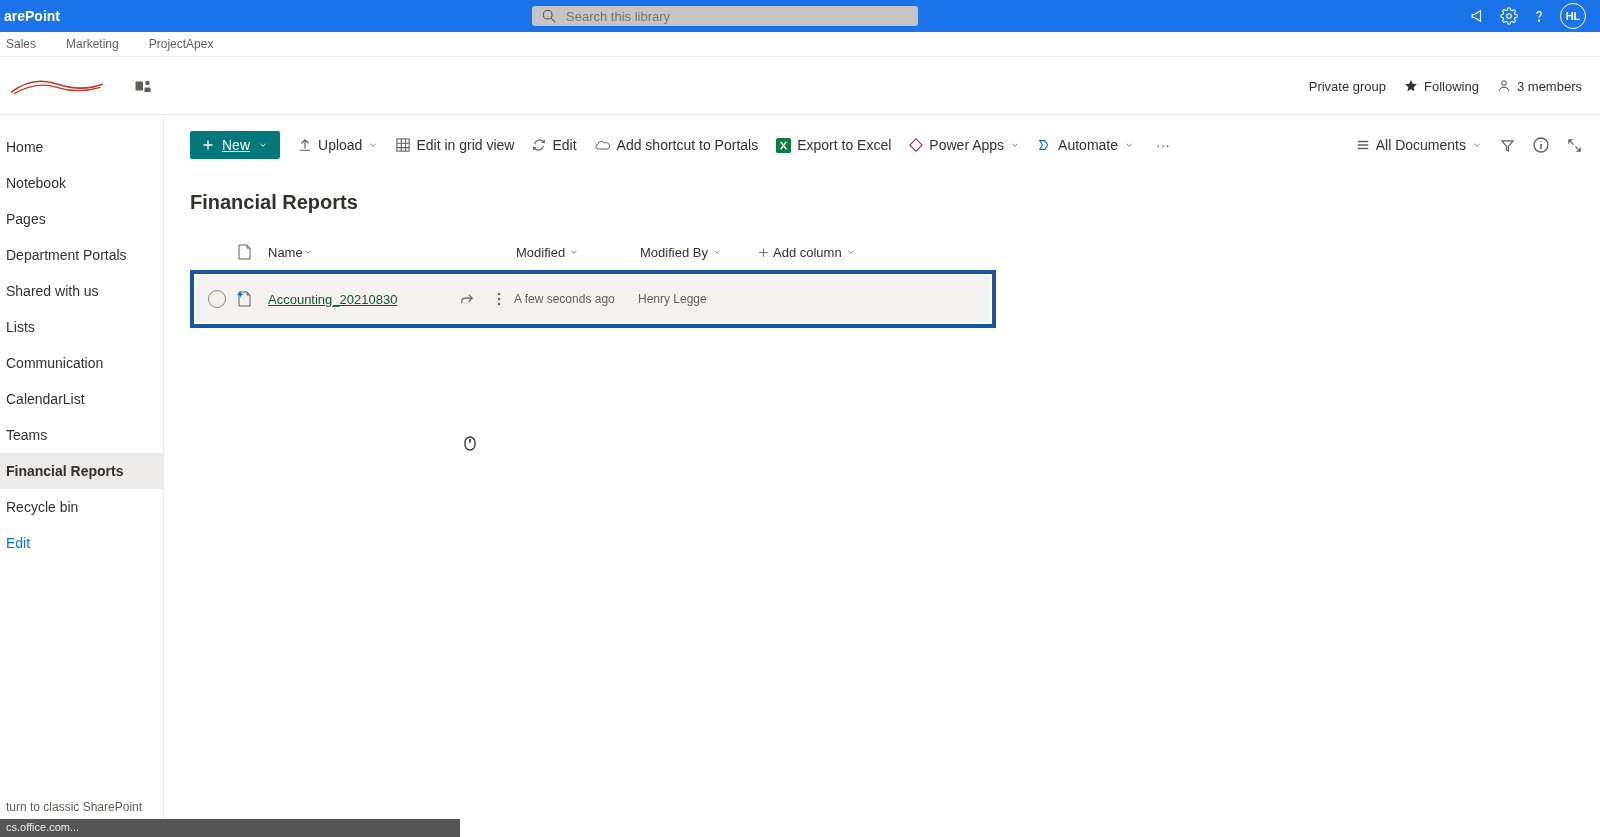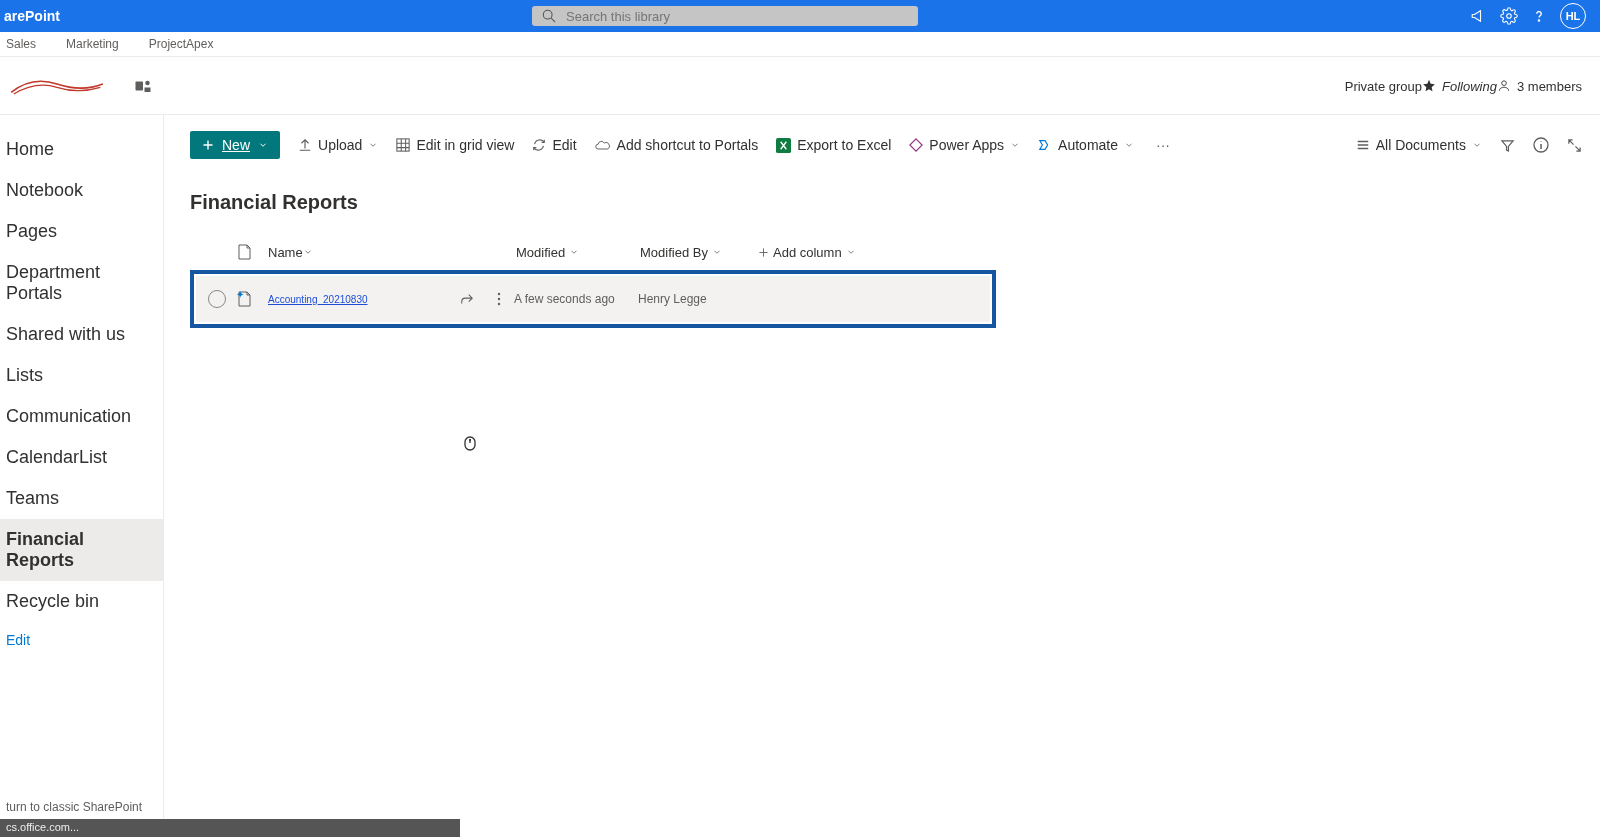--- a/index.html
+++ b/index.html
@@ -16,28 +16,28 @@
 
 
 .breadcrumbs { height: 25px; display: flex; align-items: center; gap: 30px; padding-left: 6px; border-bottom: 1px solid #edebe9; }
 .breadcrumbs span { font-size: 12px; color: #605e5c; cursor: pointer; }
 
 
 .siteheader { height: 58px; display: flex; align-items: center; padding-left: 2px; border-bottom: 1px solid #edebe9; position: relative; }
 .logo { width: 110px; height: 48px; display: flex; align-items: center; justify-content: center; }
 .logo svg { width: 100px; }
 .teams-icon { margin-left: 22px; color: #605e5c; }
-.siteheader-right { position: absolute; right: 18px; top: 50%; transform: translateY(-50%); display: flex; align-items: flex-end; font-size: 13px; color: #323130; }
-.siteheader-right .follow { display: flex; align-items: center; gap: 6px; font-style: italic; }
+.siteheader-right { position: absolute; right: 18px; top: 50%; transform: translateY(-50%); display: flex; align-items: flex-end; gap: 18px; font-size: 13px; color: #323130; }
+.siteheader-right .follow { display: flex; align-items: center; gap: 6px; }
 .siteheader-right .members { display: flex; align-items: center; gap: 6px; }
 
 
 .layout { display: flex; height: calc(837px - 32px - 25px - 58px); }
 .sidebar { width: 164px; border-right: 1px solid #edebe9; padding-top: 14px; position: relative; }
-.sidebar .navitem { padding: 10px 6px 10px 6px; font-size: 18px; color: #323130; cursor: pointer; }
+.sidebar .navitem { padding: 10px 6px 10px 6px; font-size: 14px; color: #323130; cursor: pointer; }
 .sidebar .navitem.active { background: #edebe9; font-weight: 600; }
 .sidebar .editlink { padding: 10px 6px; color: #0078d4; font-size: 14px; cursor: pointer; }
 .sidebar .classic { position: absolute; bottom: 17px; left: 0; padding: 6px; font-size: 12px; color: #605e5c; }
 .statusbar { position: fixed; bottom: 0; left: 0; width: 460px; height: 18px; background: #555; color: #eee; font-size: 11px; padding: 2px 6px; }
 
 .main { flex: 1; padding: 10px 18px 0 26px; position: relative; }
 
 
 .toolbar { display: flex; align-items: center; gap: 18px; height: 40px; }
 .btn-new { background: #03787c; color: #fff; border: none; padding: 6px 12px; border-radius: 2px; display: flex; align-items: center; gap: 8px; font-size: 14px; cursor: pointer; text-decoration: underline; }
@@ -60,21 +60,21 @@
 .col-add { display: flex; align-items: center; gap: 4px; color: #323130; }
 .chev { display: inline-flex; }
 
 
 .rowwrap { width: 806px; border: 4px solid #1656a0; padding: 2px; }
 .row { display: flex; align-items: center; height: 46px; background: #f3f2f1; }
 .row .sel { width: 42px; display: flex; justify-content: center; }
 .row .circ { width: 18px; height: 18px; border: 1.5px solid #8a8886; border-radius: 50%; }
 .row .ficon { width: 30px; display: flex; align-items: center; color: #605e5c; position: relative; }
 .row .ficon .spark { position: absolute; top: -2px; left: -2px; color: #0078d4; font-size: 10px; }
-.row .fname { width: 182px; color: #1d4ed8; text-decoration: underline; font-size: 10px; position: relative; }
+.row .fname { width: 182px; color: #14532d; text-decoration: underline; font-size: 13px; position: relative; }
 .row .share { width: 34px; color: #605e5c; display: flex; justify-content: center; }
 .row .more { width: 30px; color: #605e5c; display: flex; justify-content: center; }
 .row .mod { width: 124px; font-size: 12px; color: #605e5c; }
 .row .by { width: 130px; font-size: 12px; color: #605e5c; }
 .cursor { position: absolute; left: 300px; top: 320px; }
 
 svg { display: block; }
 </style>
 </head>
 <body>

